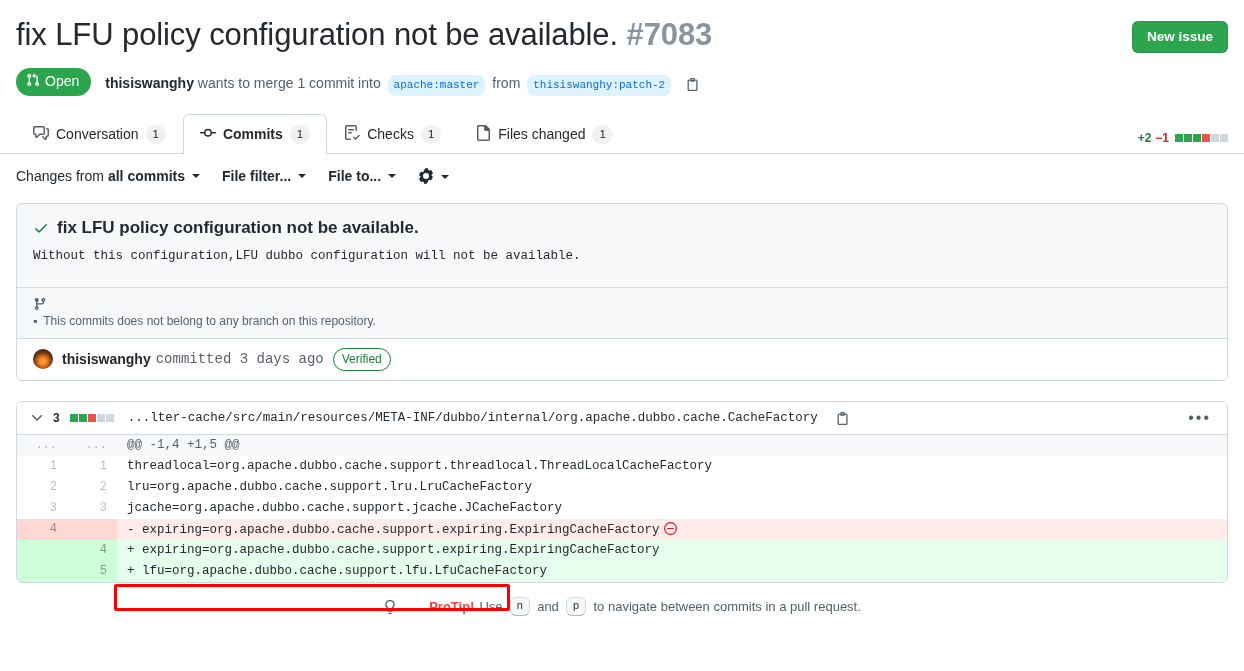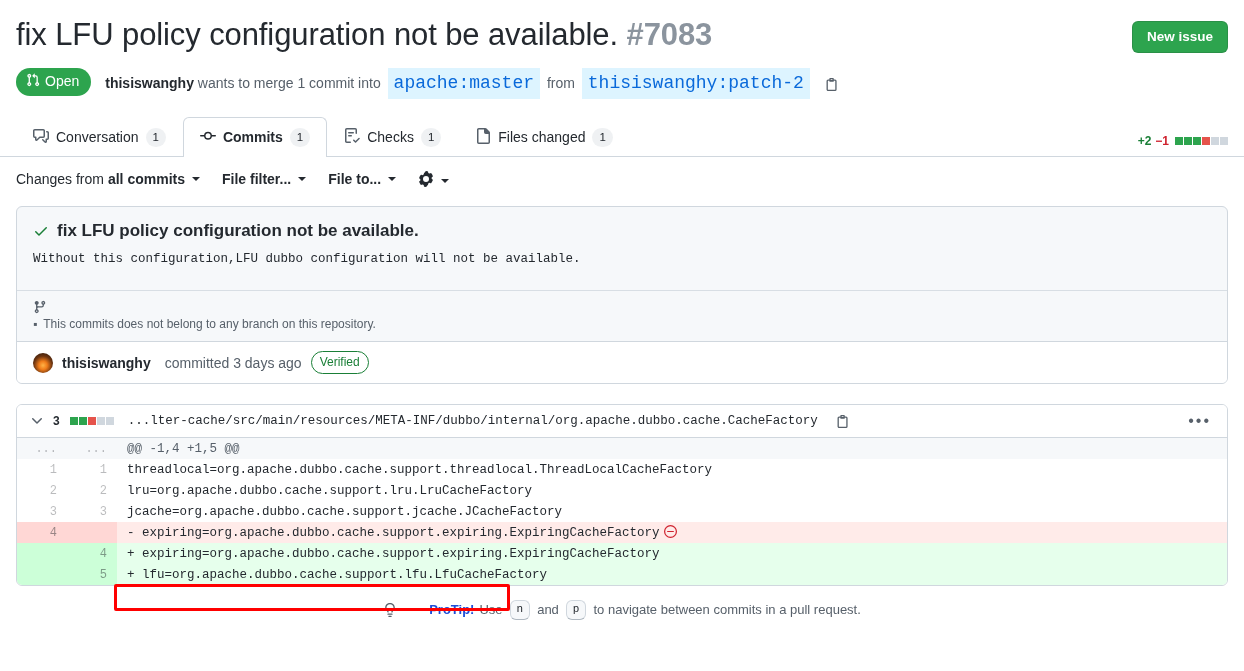--- a/index.html
+++ b/index.html
@@ -25,38 +25,38 @@
   .new-issue-btn {
     margin-left: auto; margin-top: 5px;
     background: #2da44e; color: #ffffff;
     border: 1px solid rgba(27,31,36,0.15);
     border-radius: 6px;
     font-size: 13.5px; font-weight: bold;
     padding: 6px 14px; line-height: 1.3;
     cursor: pointer; white-space: nowrap;
   }
   .pr-meta {
-    display: flex; align-items: flex-start;
+    display: flex; align-items: flex-end;
     margin-top: 13px; font-size: 14px; color: #57606a;
   }
   .state-badge {
     display: inline-flex; align-items: center; gap: 5px;
     background: #2da44e; color: #ffffff;
     border-radius: 2em; padding: 5px 12px 5px 10px;
     font-size: 14px; font-weight: 500; line-height: 1.2;
   }
   .state-badge svg { fill: #ffffff; }
   .meta-text { margin-left: 14px; }
   .meta-strong { color: #24292f; font-weight: 600; }
   .branch-label {
     display: inline-block;
     background: #ddf4ff; color: #0969da;
-    border-radius: 0; padding: 2px 6px;
+    border-radius: 8px; padding: 2px 6px;
     font-family: "Liberation Mono", monospace;
-    font-size: 18px; line-height: 1.5;
+    font-size: 11px; line-height: 1.5;
     margin: 0 3px;
   }
   .copy-icon { margin-left: 8px; cursor: pointer; display: inline-flex; vertical-align: middle; }
   .copy-icon svg { fill: #57606a; }
 
   
   .tabnav {
     margin-top: 18px; padding: 0 16px;
     border-bottom: 1px solid #d0d7de;
     display: flex; align-items: flex-end;
@@ -209,21 +209,21 @@
     border-radius: 2px;
     pointer-events: none;
   }
 
   
   .protip {
     display: flex; align-items: center; justify-content: center;
     gap: 5px; margin-top: 14px; font-size: 13px; color: #57606a;
   }
   .protip .bulb svg { fill: #57606a; display:block; }
-  .protip b { color: #1d4ed8; margin-left: 27px; }
+  .protip b { color: #ef4444; margin-left: 27px; }
   .kbd {
     display: inline-block; border: 1px solid #d0d7de;
     border-bottom-color: #afb8c1; border-radius: 6px;
     background: #f6f8fa; color: #24292f;
     font-family: "Liberation Mono", monospace; font-size: 11px;
     padding: 1px 6px; line-height: 1.4; margin: 0 2px;
   }
 </style>
 </head>
 <body>
@@ -362,21 +362,21 @@
         </svg>
       </span>
       <div class="cc-branch-note">
         <span class="bullet-dot">▪</span>
         <span>This commits does not belong to any branch on this repository.</span>
       </div>
     </div>
     <div class="cc-footer">
       <span class="avatar"></span>
       <span class="author">thisiswanghy</span>
-      <span style="margin-left:14px;">committed 3 days ago</span>
+      <span style="margin-left:5px;font-family:Liberation Mono, monospace;">committed 3 days ago</span>
       <span class="verified-badge">Verified</span>
     </div>
   </div>
 
   <div class="file-card">
     <div class="file-head">
       <span class="chev">
         <svg width="16" height="16" viewBox="0 0 16 16" aria-hidden="true">
           <path d="M12.78 5.22a.75.75 0 010 1.06l-4.25 4.25a.75.75 0 01-1.06 0L3.22 6.28a.75.75 0 011.06-1.06L8 8.94l3.72-3.72a.75.75 0 011.06 0z"></path>
         </svg>

